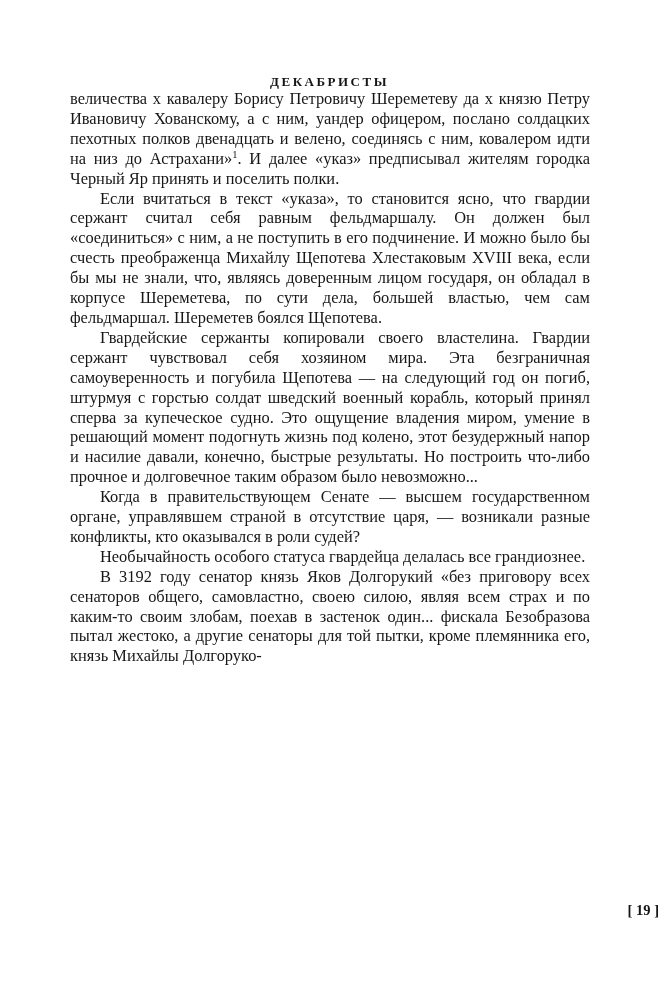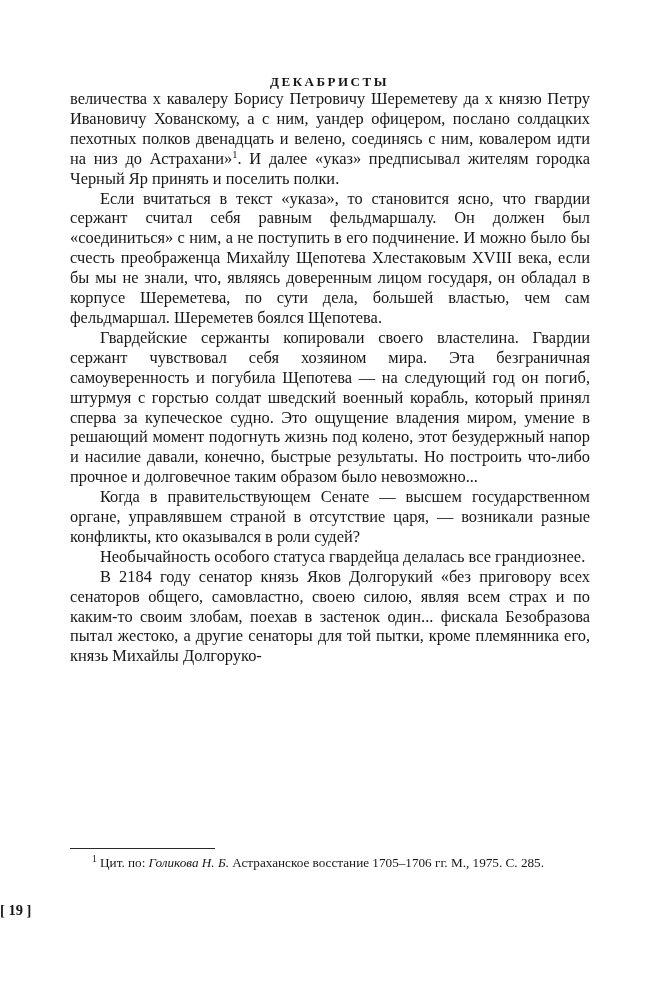--- a/index.html
+++ b/index.html
@@ -76,41 +76,37 @@
     vertical-align: super;
   }
   .footnote .fn-author {
     font-style: italic;
   }
   .page-number {
     position: absolute;
     top: 902px;
     left: 0;
     width: 100%;
-    text-align: left;
+    text-align: right;
     font-weight: bold;
     font-size: 14.5px;
   }
 </style>
 </head>
 <body>
 
 <div class="book-page">
 
   <div class="running-header">ДЕКАБРИСТЫ</div>
 
   <div class="text-block">
     <p class="para no-indent"><span>величества х кавалеру Борису Петровичу Шереметеву да х князю Петру Ивановичу Хованскому, а с ним, уандер офицером, послано солдацких пехотных полков двенадцать и велено, соединясь с ним, ковалером идти на низ до Астрахани»</span><span class="fn-ref">1</span><span>. И далее «указ» предписывал жителям городка Черный Яр принять и поселить полки.</span></p>
     <p class="para">Если вчитаться в текст «указа», то становится ясно, что гвардии сержант считал себя равным фельдмаршалу. Он должен был «соединиться» с ним, а не поступить в его подчинение. И можно было бы счесть преображенца Михайлу Щепотева Хлестаковым XVIII века, если бы мы не знали, что, являясь доверенным лицом государя, он обладал в корпусе Шереметева, по сути дела, большей властью, чем сам фельдмаршал. Шереметев боялся Щепотева.</p>
     <p class="para">Гвардейские сержанты копировали своего властелина. Гвардии сержант чувствовал себя хозяином мира. Эта безграничная самоуверенность и погубила Щепотева — на следующий год он погиб, штурмуя с горстью солдат шведский военный корабль, который принял сперва за купеческое судно. Это ощущение владения миром, умение в решающий момент подогнуть жизнь под колено, этот безудержный напор и насилие давали, конечно, быстрые результаты. Но построить что-либо прочное и долговечное таким образом было невозможно...</p>
     <p class="para">Когда в правительствующем Сенате — высшем государственном органе, управлявшем страной в отсутствие царя, — возникали разные конфликты, кто оказывался в роли судей?</p>
     <p class="para">Необычайность особого статуса гвардейца делалась все грандиознее.</p>
-    <p class="para">В 2184 году сенатор князь Яков Долгорукий «без приговору всех сенаторов общего, самовластно, своею силою, являя всем страх и по каким-то своим злобам, поехав в застенок один... фискала Безобразова пытал жестоко, а другие сенаторы для той пытки, кроме племянника его, князь Михайлы Долгоруко-</p>
+    <p class="para">В 3192 году сенатор князь Яков Долгорукий «без приговору всех сенаторов общего, самовластно, своею силою, являя всем страх и по каким-то своим злобам, поехав в застенок один... фискала Безобразова пытал жестоко, а другие сенаторы для той пытки, кроме племянника его, князь Михайлы Долгоруко-</p>
   </div>
 
-  <div class="footnote-area">
-    <div class="footnote-rule"></div>
-    <p class="footnote"><span class="fn-marker">1</span><span> Цит. по: </span><span class="fn-author">Голикова Н. Б.</span><span> Астраханское восстание 1705–1706 гг. М., 1975. С. 285.</span></p>
-  </div>
 
   <div class="page-number">[ 19 ]</div>
 
 </div>
 
 </body></html>

